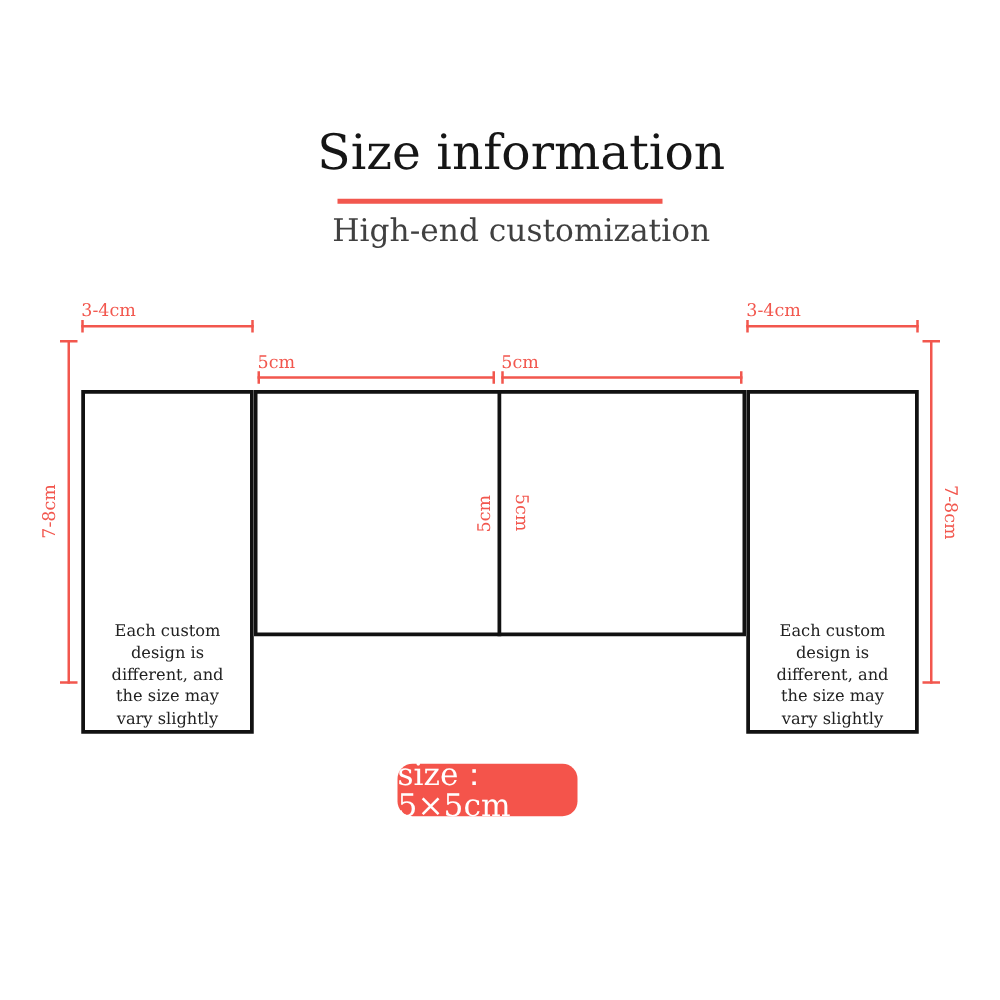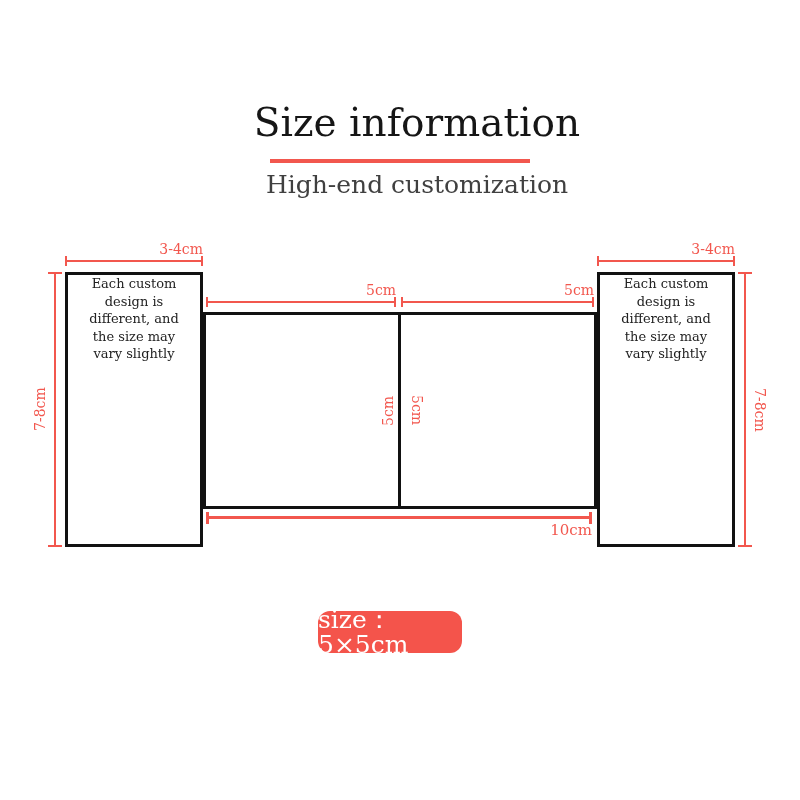--- a/index.html
+++ b/index.html
@@ -28,21 +28,21 @@
     background:var(--accent);
   }
   .subtitle{
     position:absolute;top:171px;left:0;width:100%;
     text-align:center;font-size:25px;color:#404040;line-height:1.1;
   }
   
   .panel{
     position:absolute;box-sizing:border-box;
     border:3px solid var(--ink);background:#fff;
-    display:flex;align-items:flex-start;justify-content:center;
+    display:flex;align-items:flex-end;justify-content:center;margin-top:40px;
   }
   .panel.left{left:65px;top:272px;width:138px;height:275px;}
   .panel.right{left:597px;top:272px;width:138px;height:275px;}
   .note{
     font-size:13px;line-height:17.5px;text-align:center;
     color:var(--text);white-space:pre-line;padding:0 6px;
   }
   .squares{
     position:absolute;left:203px;top:312px;width:394px;height:197px;
     box-sizing:border-box;border:3px solid var(--ink);background:#fff;
@@ -51,21 +51,21 @@
     position:absolute;left:398px;top:312px;width:3px;height:197px;
     background:var(--ink);
   }
   
   .dim-h{position:absolute;height:24px;}
   .dim-h .dline{position:absolute;left:0;right:0;bottom:4px;height:2px;background:var(--accent);}
   .dim-h .dtick{position:absolute;bottom:0;width:2px;height:10px;background:var(--accent);}
   .dim-h .dtick.l{left:0;}
   .dim-h .dtick.r{right:0;}
   .dim-h .dlabel{
-    position:absolute;left:0;right:0;bottom:10px;text-align:right;
+    position:absolute;left:0;right:0;bottom:10px;text-align:left;
     font-size:14px;line-height:1;color:var(--accent);
   }
   .dim-h.below{height:30px;}
   .dim-h.below .dline{top:4px;bottom:auto;height:3px;}
   .dim-h.below .dtick{top:0;bottom:auto;height:12px;width:3px;}
   .dim-h.below .dlabel{top:11px;bottom:auto;font-size:15px;}
   .dim-v{position:absolute;width:14px;}
   .dim-v .dline{position:absolute;top:0;bottom:0;left:6px;width:2px;background:var(--accent);}
   .dim-v .dtick{position:absolute;left:0;width:14px;height:2px;background:var(--accent);}
   .dim-v .dtick.t{top:0;}
@@ -133,26 +133,20 @@
     <span class="dtick r"></span>
   </div>
 
   <div class="dim-h" style="left:401px;top:283px;width:193px;">
     <span class="dlabel">5cm</span>
     <span class="dline"></span>
     <span class="dtick l"></span>
     <span class="dtick r"></span>
   </div>
 
-  <div class="dim-h below" style="left:206px;top:512px;width:386px;">
-    <span class="dline"></span>
-    <span class="dtick l"></span>
-    <span class="dtick r"></span>
-    <span class="dlabel">10cm</span>
-  </div>
 
   <div class="dim-v" style="left:48px;top:272px;height:275px;">
     <span class="dline"></span>
     <span class="dtick t"></span>
     <span class="dtick b"></span>
   </div>
   <div class="vtext up" style="left:32px;top:272px;width:16px;height:275px;">7-8cm</div>
 
   <div class="dim-v" style="left:738px;top:272px;height:275px;">
     <span class="dline"></span>

